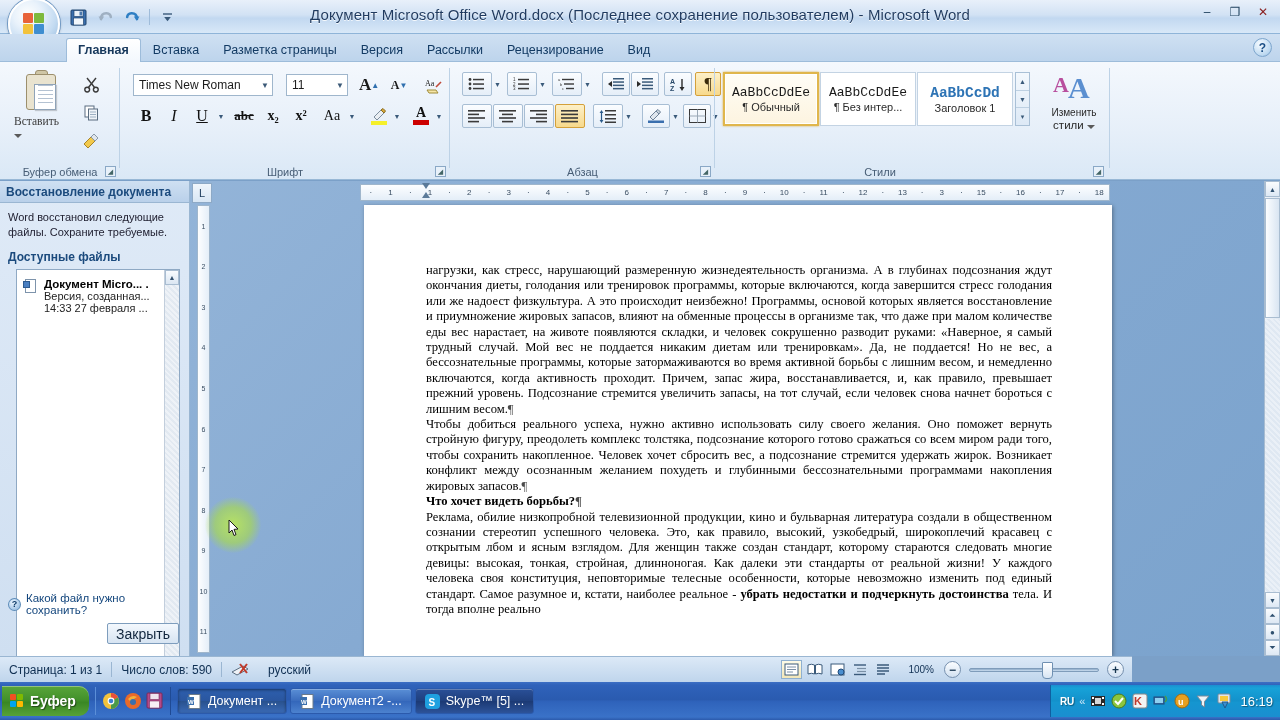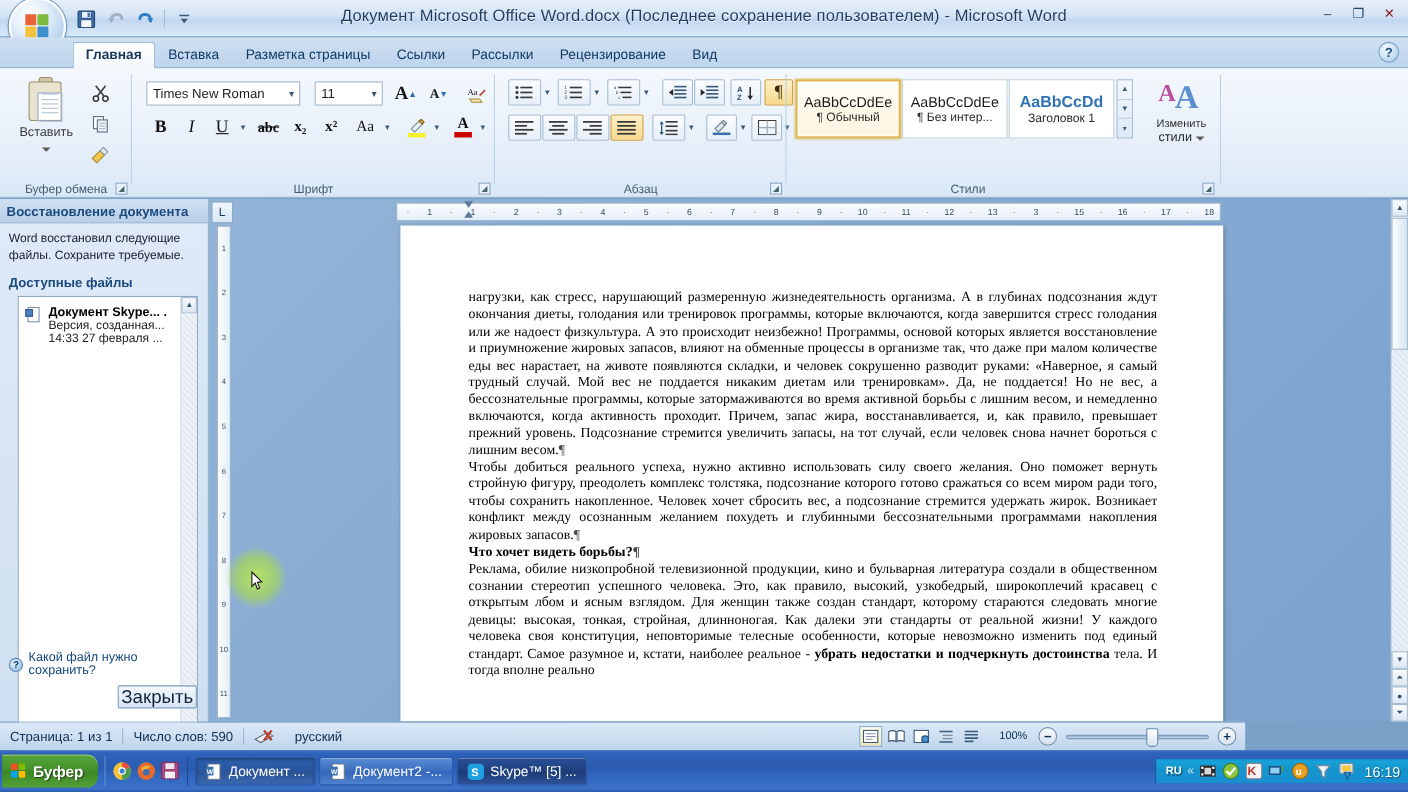--- a/index.html
+++ b/index.html
@@ -79,21 +79,21 @@
   .grp-title {
     position:absolute; bottom:2px; width:100%; text-align:center; font-size:11px; color:#4b6customs;
     color:#475d75;
   }
   .grp-launch {
     position:absolute; bottom:3px; width:11px; height:11px; border:1px solid #8aa8c6;
     background:#e8f1fa; font-size:7px; color:#466; display:flex; align-items:center; justify-content:center;
   }
 
   
-  .paste-big { position:absolute; left:14px; top:8px; width:56px; text-align:center; }
+  .paste-big { position:absolute; left:14px; top:8px; width:56px; text-align:left;font-family:Liberation Serif, serif; }
   .paste-icon { width:40px; height:44px; margin:0 auto; position:relative; }
   .clip-body { position:absolute; left:4px; top:4px; width:30px; height:36px; background:#e9e3cf;
                border:1.5px solid #9c8f6d; border-radius:3px; }
   .clip-clip { position:absolute; left:13px; top:0px; width:13px; height:8px; background:#cfc6a6;
                border:1.5px solid #9c8f6d; border-radius:3px 3px 0 0; }
   .clip-page { position:absolute; left:12px; top:14px; width:22px; height:26px; background:#fff;
                border:1px solid #8fa3b8; box-shadow:1px 1px 1px rgba(0,0,0,.18); }
   .clip-page::before, .clip-page::after {
     content:""; position:absolute; left:3px; width:15px; height:1px; background:#b4c2d2;
   }
@@ -115,21 +115,21 @@
   }
   .combo .arr { margin-left:auto; width:14px; text-align:center; color:#3c5a78; font-size:8px; }
 
   
   .stylebox {
     position:absolute; top:10px; width:96px; height:54px; background:#fff;
     border:1px solid #c3d3e3; display:flex; flex-direction:column;
     align-items:center; justify-content:center; gap:1px;
   }
   .stylebox.sel { border:2px solid #e0b64c; box-shadow:inset 0 0 0 1px #fff, 0 0 2px #d8ae50; background:linear-gradient(to bottom,#fffdf6,#fdf4e0); }
-  .sty-sample { font-family:Liberation Sans, sans-serif; font-size:13px; color:#1a1a1a;text-align:center; }
+  .sty-sample { font-family:Liberation Mono, monospace; font-size:13px; color:#1a1a1a;text-align:center; }
   .sty-sample.h1 { color:#2e74b5; font-weight:bold; font-size:14.5px; }
   .sty-name { font-size:11px; color:#2a2a2a; white-space:nowrap; }
   .gal-scroll { position:absolute; top:10px; width:15px; height:54px; display:flex;
                 flex-direction:column; border:1px solid #a9c0d6; background:linear-gradient(to bottom,#f3f8fd,#dde9f6); }
   .gal-scroll div { flex:1; display:flex; align-items:center; justify-content:center; font-size:7px; color:#3a5a7a;
                     border-bottom:1px solid #bdd0e2; }
 
   
   .pane {
     position:absolute; left:0; top:181px; width:190px; height:475px;
@@ -163,21 +163,21 @@
   .vs-track { flex:1; background:repeating-linear-gradient(45deg,#eef2f7,#eef2f7 2px,#e2e9f1 2px,#e2e9f1 4px); }
 
   .pane-help { position:absolute; left:8px; bottom:40px; display:flex; align-items:center; gap:5px;
                font-size:11.5px; color:#12457c; }
   .help-circ { width:13px;height:13px;border-radius:50%;background:radial-gradient(circle at 35% 30%,#eaf4ff,#8ab4dd);
                border:1px solid #5d8cb8; color:#0d3a68; font-size:9px; font-weight:bold;
                display:flex;align-items:center;justify-content:center; }
   .pane-close {
     position:absolute; right:10px; bottom:12px; width:72px; height:21px;
     background:linear-gradient(to bottom,#f3f8fd,#d7e4f2); border:1px solid #7e9dbd;
-    border-radius:2px; font-size:17px; color:#11263d;
+    border-radius:2px; font-size:14px; color:#11263d;
     display:flex; align-items:center; justify-content:center;
   }
 
   
   .docarea {
     position:absolute; left:190px; top:181px; width:1090px; height:475px;
     background:linear-gradient(135deg,#93b4d8 0%,#86aad2 40%,#7ba3cd 100%);
     overflow:hidden;
   }
   .tabstop {
@@ -285,21 +285,21 @@
     background:linear-gradient(to bottom,#5a8fd6,#3a6cbd 50%,#3467bb 52%,#4c82cf);
     border:1px solid #2b5aac; border-radius:3px; color:#fff; font-size:12.5px;
     max-width:160px; white-space:nowrap; overflow:hidden;
     box-shadow:inset 0 1px 0 rgba(255,255,255,.28);
   }
   .taskbtn.active { background:linear-gradient(to bottom,#2d5fae,#2a569f 50%,#29528f 52%,#3a6ab6);
                     box-shadow:inset 0 1px 3px rgba(0,0,0,.45); }
   .taskbtn.skype { background:linear-gradient(to bottom,#2a5098,#1f3f7d 50%,#1c3a75 52%,#2d5399); }
   .task-ico { width:15px;height:15px; flex:0 0 15px; position:relative; }
   .tray {
-    margin-left:auto; height:22px; display:flex; align-items:center; gap:5px; padding:0 7px 0 9px;
+    margin-left:auto; height:32px; display:flex; align-items:center; gap:5px; padding:0 7px 0 9px;
     background:linear-gradient(to bottom,#1a8ed0 0%,#17a2d8 10%,#1391cb 50%,#1596d0 54%,#1a8ed0 100%);
     border-left:1px solid #0f5fa0;
   }
   .tray-ico { width:16px; height:16px; position:relative; }
   .tray-time { color:#fff; font-size:13px; text-shadow:1px 1px 1px rgba(0,0,0,.4); padding-left:3px; }
   .tray-lang { color:#fff; font-size:10px; font-weight:bold; text-shadow:1px 1px 1px rgba(0,0,0,.4); }
   .tray-chev { color:#cfe6f7; font-size:11px; }
 </style>
 </head>
 <body>
@@ -353,21 +353,21 @@
       <div class="win-btn">❐</div>
       <div class="win-btn close">✕</div>
     </div>
   </div>
 
   <div class="tabsrow">
     <div class="tabs">
       <div class="tab active">Главная</div>
       <div class="tab">Вставка</div>
       <div class="tab">Разметка страницы</div>
-      <div class="tab">Ссылки</div>
+      <div class="tab">Версия</div>
       <div class="tab">Рассылки</div>
       <div class="tab">Рецензирование</div>
       <div class="tab">Вид</div>
     </div>
     <div class="help-icon">?</div>
   </div>
 
   <div class="ribbon">
 
     <div class="grp" style="left:0;width:120px;">
@@ -649,21 +649,21 @@
     <div class="pane-sub">Доступные файлы</div>
 
     <div class="filelist">
       <div class="filelist-inner">
         <div class="fileitem">
           <div class="file-ico">
             <div class="fi-pg"></div>
               <div class="fi-bl"></div>
           </div>
           <div class="file-texts">
-            <div class="file-n1">Документ Skype... .</div>
+            <div class="file-n1">Документ Micro... .</div>
             <div class="file-n2">Версия, созданная...</div>
             <div class="file-n3">14:33 27 февраля ...</div>
           </div>
         </div>
       </div>
       <div class="vscroll">
         <div class="vs-btn">▲</div>
         <div class="vs-track"></div>
         <div class="vs-btn">▼</div>
       </div>

